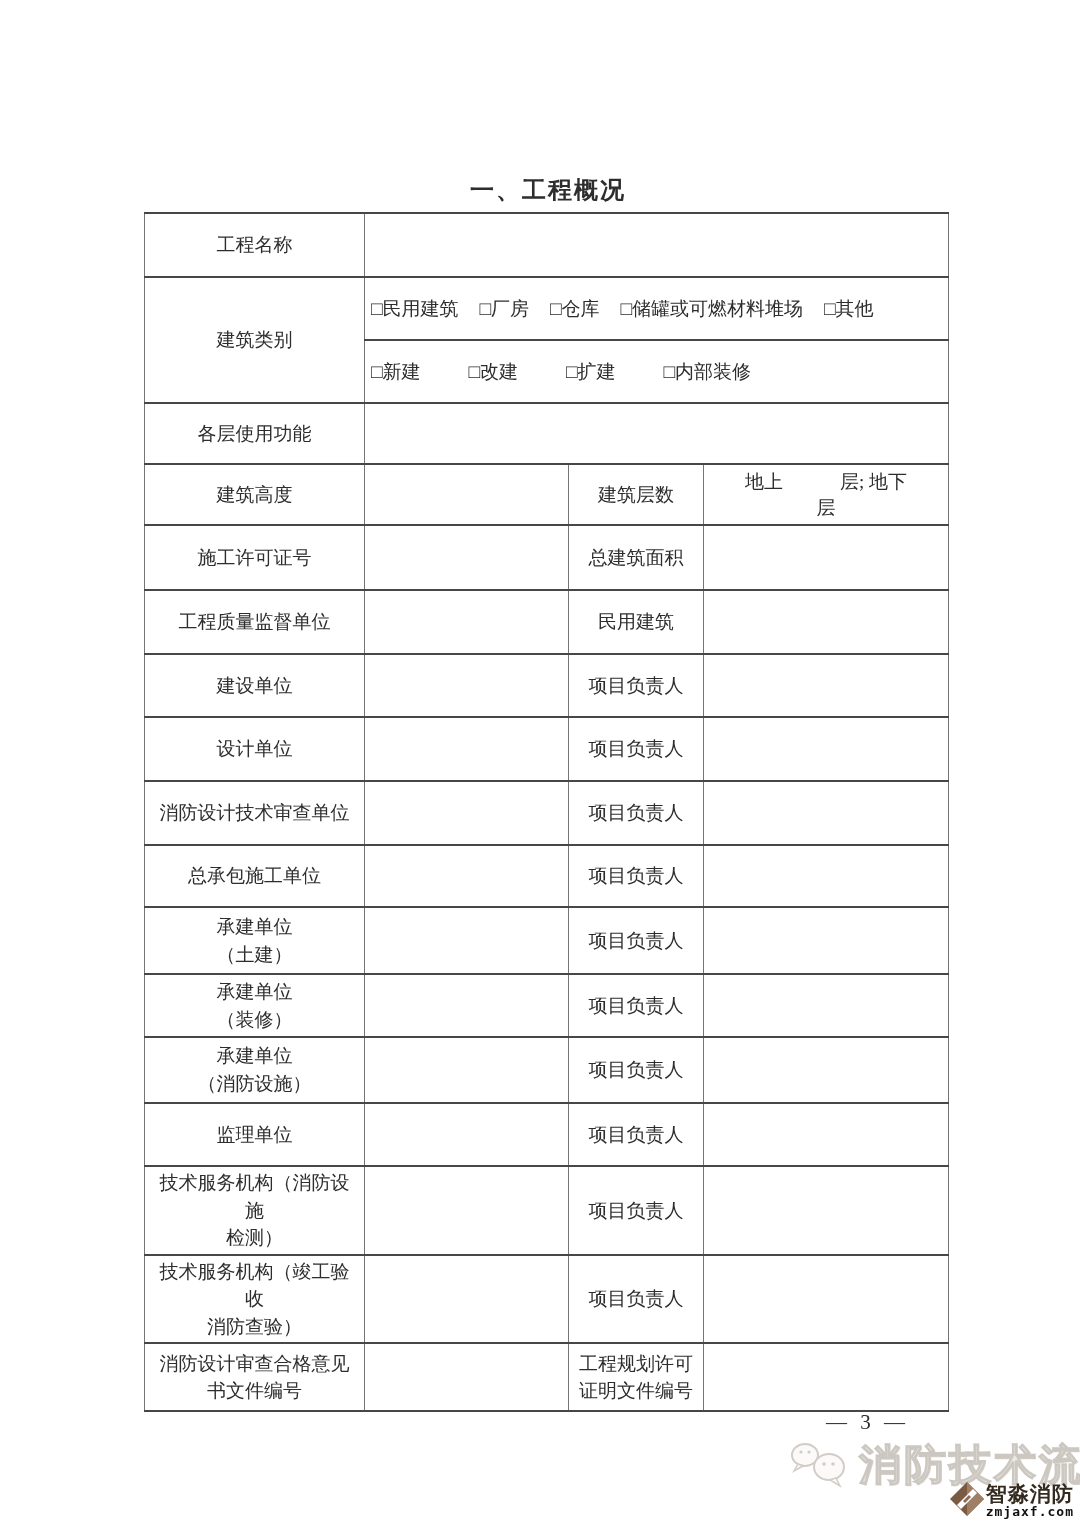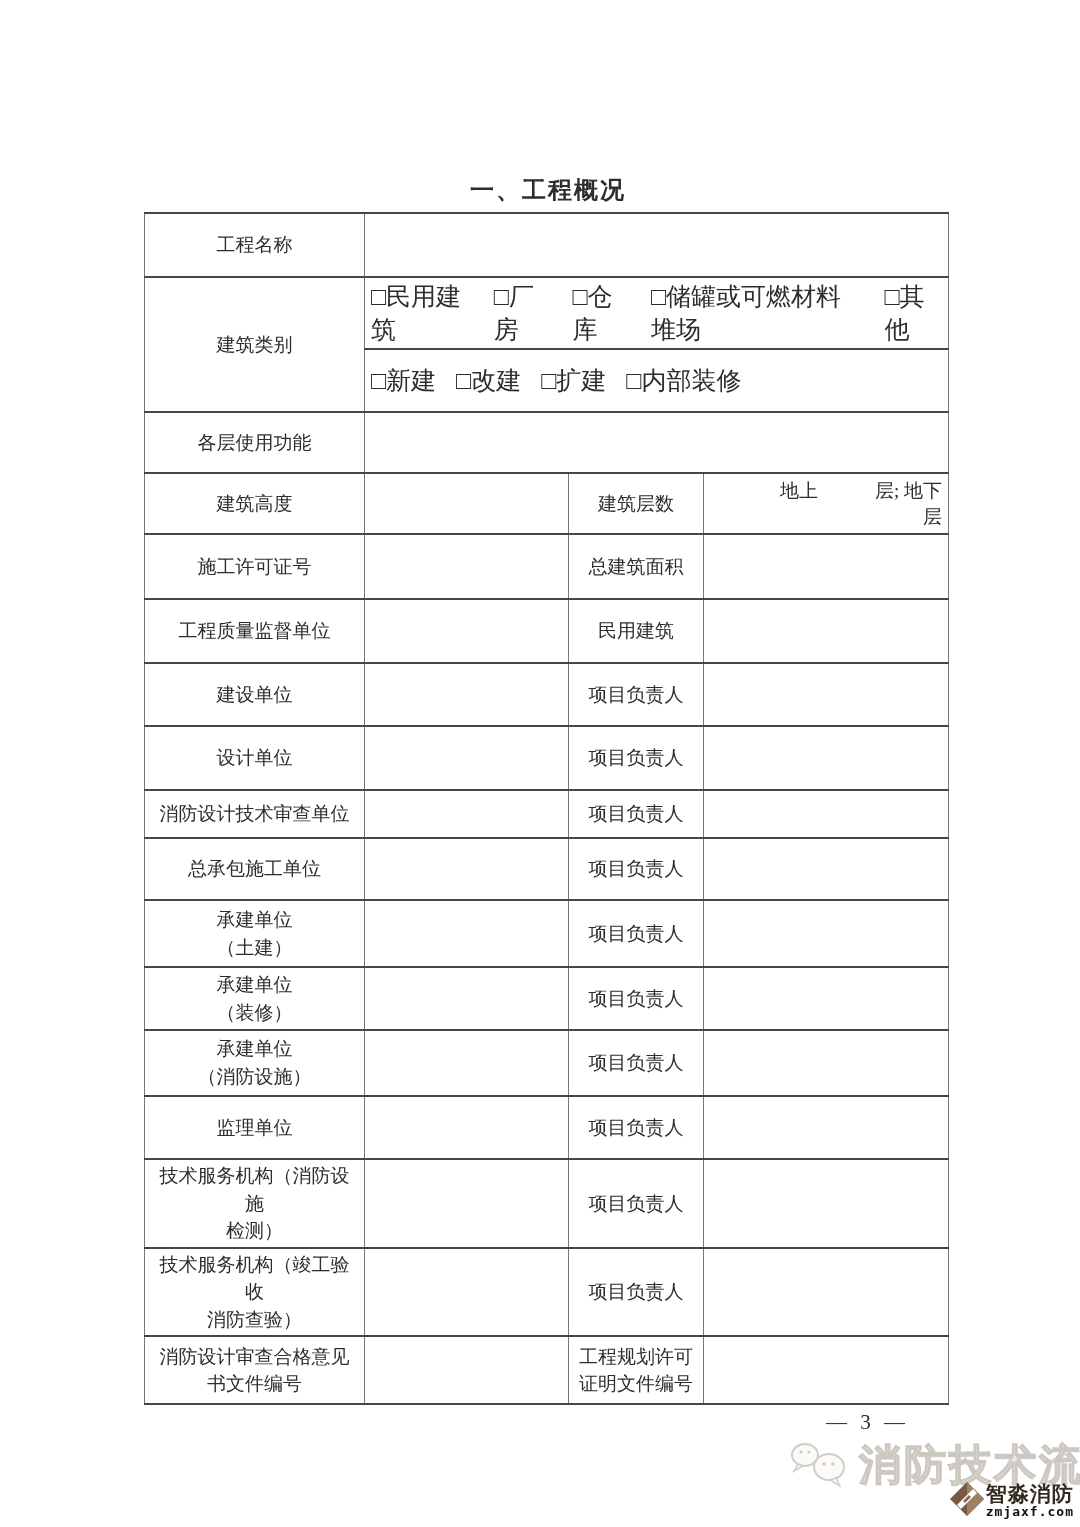--- a/index.html
+++ b/index.html
@@ -35,28 +35,28 @@
     border-right:1px solid #757575;
     vertical-align:middle;
     font-size:19px;
     padding:2px 6px;
   }
   td.lbl{
     text-align:center;
     white-space:pre-line;
     line-height:1.45;
   }
-  td.val{ text-align:right; }
+  td.val{ text-align:center; }
   td.opts{ padding-left:10px; }
   .optline{
     display:flex;align-items:center;
-    font-size:25px;
+    font-size:19px;
   }
   .optline1{ gap:21px; }
-  .optline2{ gap:20px; }
+  .optline2{ gap:48px; }
   .page-number{
     position:absolute;top:1410px;left:826px;
     font-size:21px;letter-spacing:4px;
   }
   .watermark{
     position:absolute;top:1437px;right:-4px;
     display:flex;align-items:center;gap:8px;
     pointer-events:none;
   }
   .wm-text{
@@ -151,21 +151,21 @@
         <td class="val"></td>
         <td class="lbl">项目负责人</td>
         <td class="val"></td>
       </tr>
       <tr style="height:64px">
         <td class="lbl">设计单位</td>
         <td class="val"></td>
         <td class="lbl">项目负责人</td>
         <td class="val"></td>
       </tr>
-      <tr style="height:48px">
+      <tr style="height:64px">
         <td class="lbl">消防设计技术审查单位</td>
         <td class="val"></td>
         <td class="lbl">项目负责人</td>
         <td class="val"></td>
       </tr>
       <tr style="height:62px">
         <td class="lbl">总承包施工单位</td>
         <td class="val"></td>
         <td class="lbl">项目负责人</td>
         <td class="val"></td>

